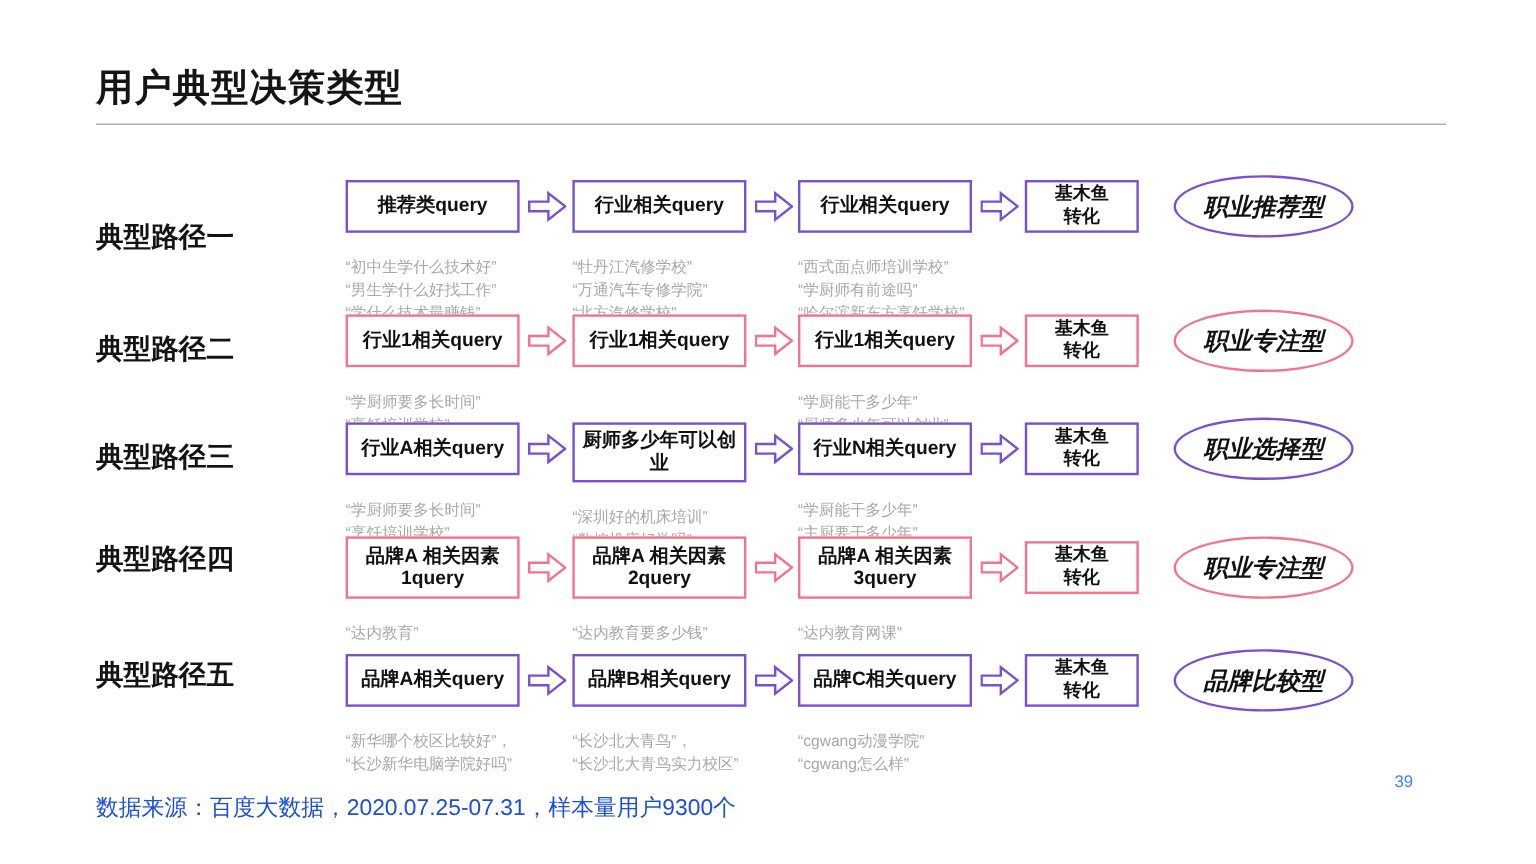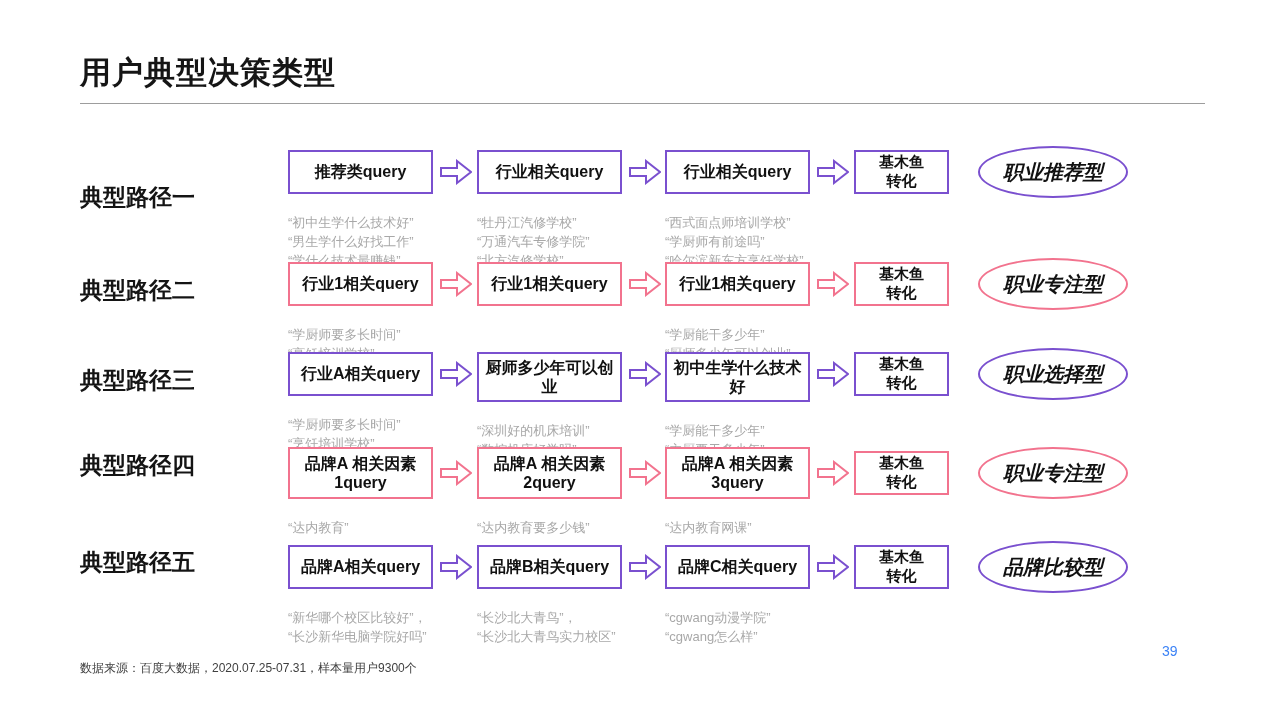--- a/index.html
+++ b/index.html
@@ -28,21 +28,21 @@
 
   .convert{position:absolute;left:854px;top:0;box-sizing:border-box;width:95px;height:44px;
            border:2px solid var(--c);display:flex;align-items:center;justify-content:center;text-align:center;
            font-size:15px;font-weight:bold;color:#111;white-space:pre-line;line-height:1.25;}
   .row.tall .convert{top:4px;}
   .oval{position:absolute;left:978px;top:-4px;box-sizing:border-box;width:150px;height:52px;
         border:2px solid var(--c);border-radius:50%;display:flex;align-items:center;justify-content:center;
         font-size:20px;font-weight:bold;color:#111;background:#fff;white-space:nowrap;font-style:italic;}
   .row.tall .oval{top:0;}
 
-  .footer{position:absolute;left:80px;top:660px;font-size:12px;color:#404040;}
+  .footer{position:absolute;left:80px;top:660px;font-size:19px;color:#1d4ed8;}
   .page-number{position:absolute;left:1162px;top:643px;font-size:14px;color:#3b82f6;}
 </style>
 </head>
 <body>
 
 <div class="slide">
   <h1 class="title">用户典型决策类型</h1>
   <div class="title-rule"></div>
 
   <div class="row purple" style="top:150px">
@@ -120,21 +120,21 @@
       </svg>
     <div class="step" style="left:477px">
       <div class="qbox">厨师多少年可以创业</div>
       <div class="quotes">“深圳好的机床培训”
 “数控机床好学吗”</div>
     </div>
     <svg class="arrow" style="left:629px" viewBox="0 0 32 26">
         <polygon points="1,9 17,9 17,2 31,13 17,24 17,17 1,17"></polygon>
       </svg>
     <div class="step" style="left:665px">
-      <div class="qbox">初中生学什么技术好</div>
+      <div class="qbox">行业N相关query</div>
       <div class="quotes">“学厨能干多少年”
 “主厨要干多少年”</div>
     </div>
     <svg class="arrow" style="left:817px" viewBox="0 0 32 26">
         <polygon points="1,9 17,9 17,2 31,13 17,24 17,17 1,17"></polygon>
       </svg>
     <div class="convert">基木鱼
 转化</div>
     <div class="oval">职业选择型</div>
   </div>

